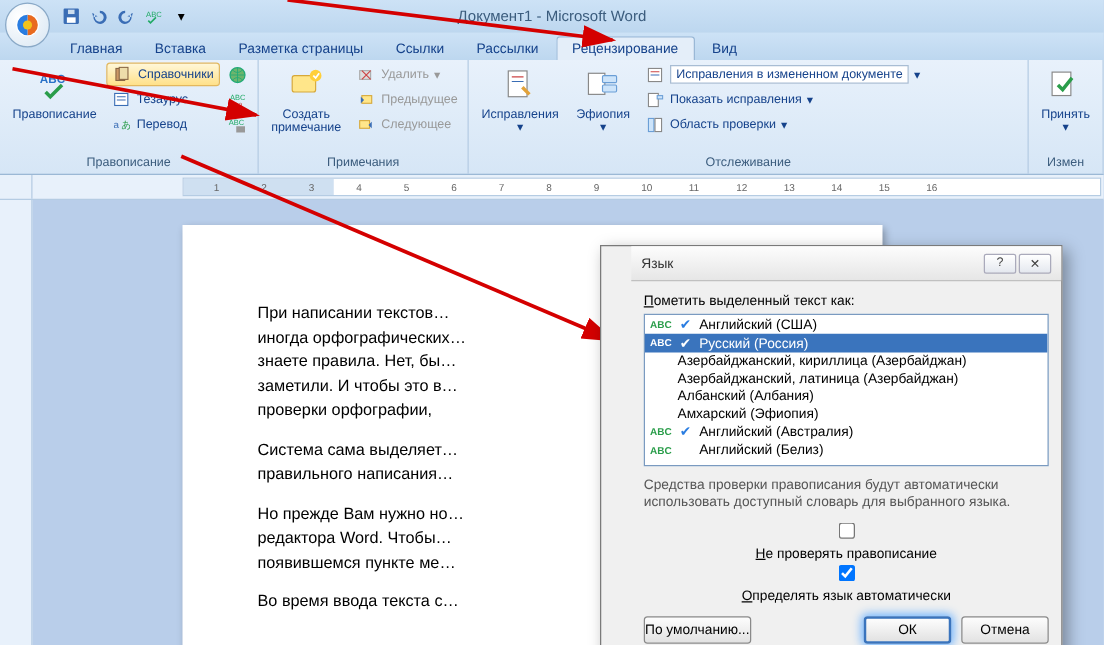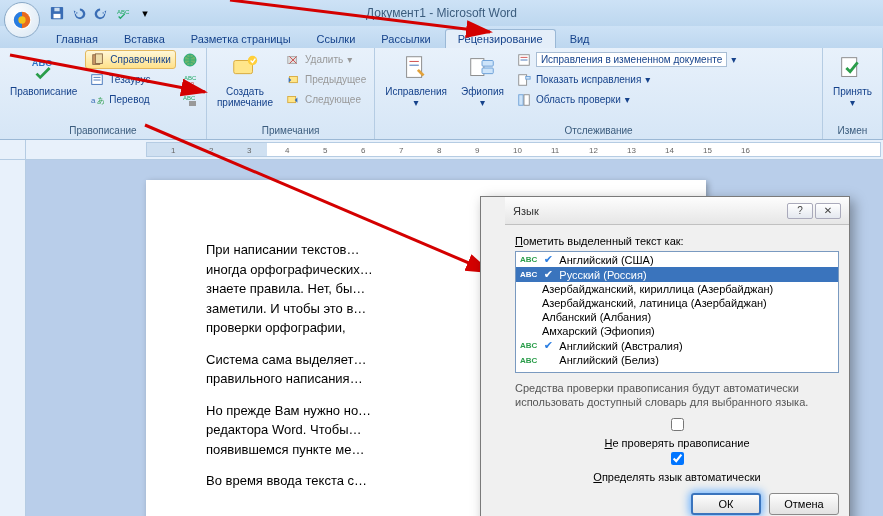--- a/index.html
+++ b/index.html
@@ -423,18 +423,19 @@
     <div class="dlg-info">Средства проверки правописания будут автоматически использовать доступный словарь для выбранного языка.</div>
     <label class="chk-row">
       <input type="checkbox" style=""> 
         <span><u class="accel">Н</u><span>е проверять правописание</span></span>
     </label>
     <label class="chk-row">
       <input type="checkbox" checked="" style=""> 
         <span><u class="accel">О</u><span>пределять язык автоматически</span></span>
     </label>
     <div class="dlg-buttons">
+      <button class="dlg-btn">По умолчанию...</button>
       <div class="spacer"></div>
       <button class="dlg-btn default glow">ОК</button>
       <button class="dlg-btn">Отмена</button>
     </div>
   </div>
 </div>
 
 </body></html>

